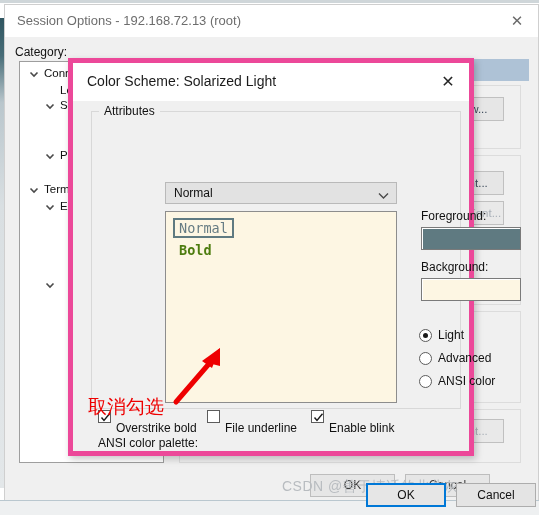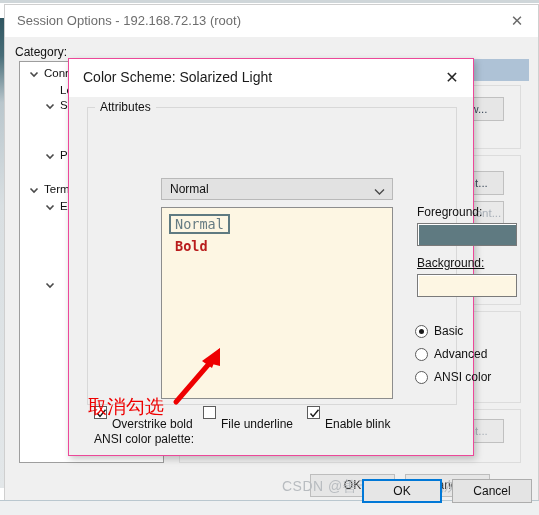--- a/index.html
+++ b/index.html
@@ -38,36 +38,36 @@
   .btn-ghost{position:absolute;background:#e6e6e6;border:1px solid #c0c0c0;box-sizing:border-box;font-size:11.5px;color:#3b4a5a;text-align:center;line-height:22px;white-space:nowrap;overflow:hidden;}
   .btn-ghost.disabled{color:#a9b0b8;background:#e9e9e9;}
 
   .outer-ok{position:absolute;left:305px;top:469px;width:85px;height:23px;background:#e6e6e6;border:1px solid #bdbdbd;box-sizing:border-box;text-align:center;line-height:21px;font-size:12px;color:#3a3a3a;}
   .outer-cancel{position:absolute;left:400px;top:469px;width:85px;height:23px;background:#e6e6e6;border:1px solid #bdbdbd;box-sizing:border-box;text-align:center;line-height:21px;font-size:12px;color:#3a3a3a;}
 
   
   .watermark{position:absolute;left:282px;top:478px;font-size:14px;color:#b8bcc0;white-space:nowrap;letter-spacing:.5px;}
 
   
-  .dlg{position:absolute;left:68px;top:58px;width:406px;height:398px;background:#f0f0f0;border:1px solid #ec4899;box-sizing:border-box;box-shadow:2px 3px 7px rgba(0,0,0,.22);}
+  .dlg{position:absolute;left:68px;top:58px;width:406px;height:398px;background:#f0f0f0;border:5px solid #ec4899;box-sizing:border-box;box-shadow:2px 3px 7px rgba(0,0,0,.22);}
   .dlg-titlebar{position:absolute;left:0;top:0;right:0;height:38px;background:#ffffff;}
   .dlg-title{position:absolute;left:14px;top:10px;font-size:14px;color:#1b1b1b;white-space:nowrap;}
   .dlg-close{position:absolute;right:8px;top:8px;width:26px;height:22px;text-align:center;line-height:22px;font-size:16px;color:#262626;cursor:default;}
 
   .fieldset{position:absolute;left:18px;top:48px;width:370px;height:298px;border:1px solid #d8d8d8;box-sizing:border-box;}
   .legend{position:absolute;left:26px;top:41px;background:#f0f0f0;padding:0 5px;font-size:12px;color:#111;text-align:right;}
 
   .combo{position:absolute;background:#e2e2e2;border:1px solid #b9b9b9;box-sizing:border-box;}
   .combo .txt{position:absolute;left:8px;top:3px;font-size:12px;color:#111;white-space:nowrap;}
   .combo .arrow{position:absolute;right:7px;top:6px;width:11px;height:8px;}
 
   .attr-list{position:absolute;left:92px;top:148px;width:232px;height:192px;background:#fdf6e3;border:1px solid #8d8d8d;box-sizing:border-box;}
   .attr-item{position:absolute;font-family:"DejaVu Sans Mono","Liberation Mono",monospace;font-size:13.5px;color:#657b83;white-space:nowrap;}
   .attr-item.selected{border:2px solid #5f7a81;padding:0 4px;}
-  .attr-item.bold{font-weight:bold;color:#b91c1c;}
+  .attr-item.bold{font-weight:bold;color:#4d7c0f;}
 
   .fieldlabel{position:absolute;font-size:12px;color:#111;white-space:nowrap;}
   .swatch{position:absolute;border:1px solid #7a7a7a;box-sizing:border-box;box-shadow:1px 1px 0 #ffffff inset;}
 
   .radio-row{position:absolute;font-size:12px;color:#111;white-space:nowrap;}
   .radio{position:absolute;left:0;top:1px;width:13px;height:13px;border:1px solid #5c5c5c;border-radius:50%;background:#fff;box-sizing:border-box;}
   .radio .dot{position:absolute;left:3px;top:3px;width:5px;height:5px;border-radius:50%;background:#1a1a1a;}
   .radio-lab{position:absolute;left:19px;top:0;}
 
   .cb-row{position:absolute;font-size:12px;color:#111;white-space:nowrap;}
@@ -196,28 +196,28 @@
     </div>
 
     <div class="attr-list">
       <div class="attr-item selected" style="left:7px;top:6px;">Normal</div>
       <div class="attr-item bold" style="left:13px;top:30px;">Bold</div>
     </div>
 
     <div class="fieldlabel" style="left:348px;top:146px;">Foreground:</div>
     <div class="swatch" style="left:348px;top:164px;width:100px;height:23px;background:#5f7a81;"></div>
 
-    <div class="fieldlabel" style="left:348px;top:197px;text-decoration:underline;">Background:</div>
+    <div class="fieldlabel" style="left:348px;top:197px;">Background:</div>
     <div class="swatch" style="left:348px;top:215px;width:100px;height:23px;background:#fdf6e3;"></div>
 
     <div class="radio-row" style="left:346px;top:265px;">
       <span class="radio">
           <span class="dot"></span>
         </span>
-      <span class="radio-lab">Basic</span>
+      <span class="radio-lab">Light</span>
     </div>
     <div class="radio-row" style="left:346px;top:288px;">
       <span class="radio"></span>
       <span class="radio-lab">Advanced</span>
     </div>
     <div class="radio-row" style="left:346px;top:311px;">
       <span class="radio"></span>
       <span class="radio-lab">ANSI color</span>
     </div>
 

